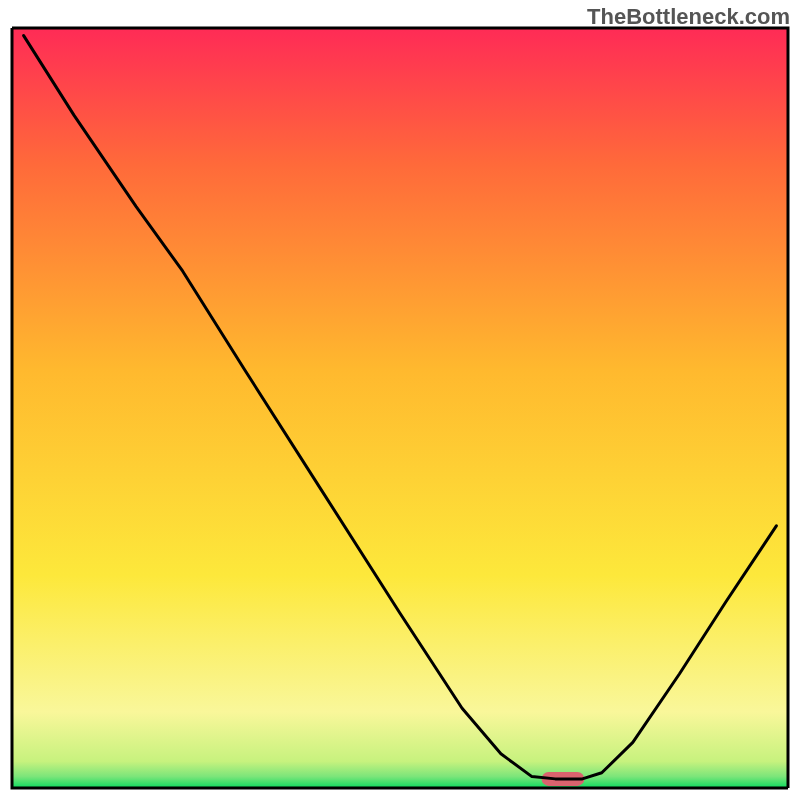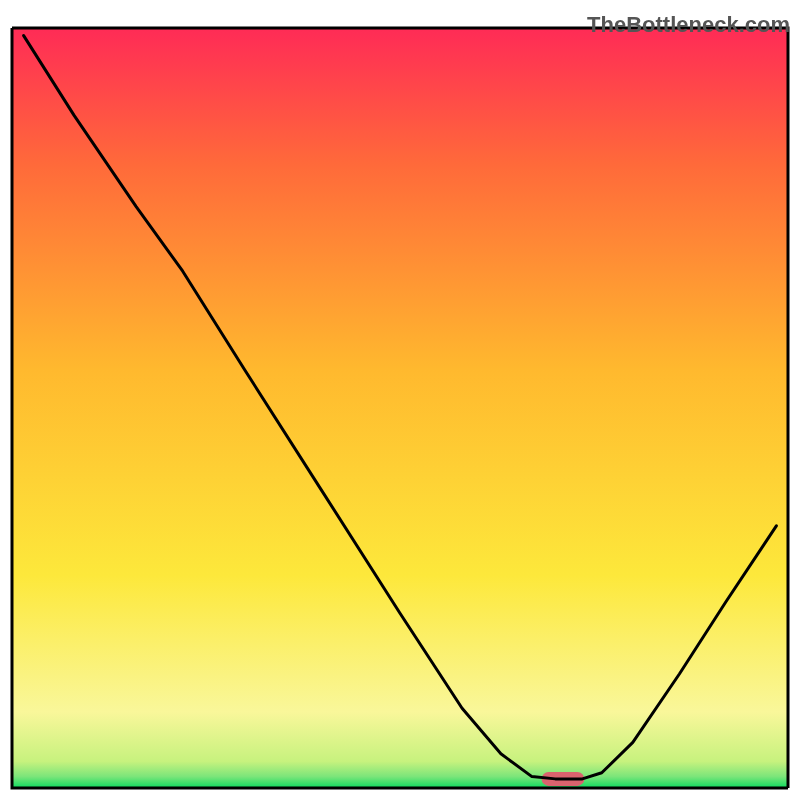--- a/index.html
+++ b/index.html
@@ -10,21 +10,21 @@
     position: relative;
     font-family: Arial, sans-serif;
   }
   .chart-container {
     position: relative;
     width: 800px;
     height: 800px;
   }
   .watermark {
     position: absolute;
-    top: 12px;
+    top: 4px;
     right: 10px;
     font-size: 22px;
     font-weight: bold;
     color: #555;
     z-index: 10;
   }
   svg {
     display: block;
   }
 </style>

